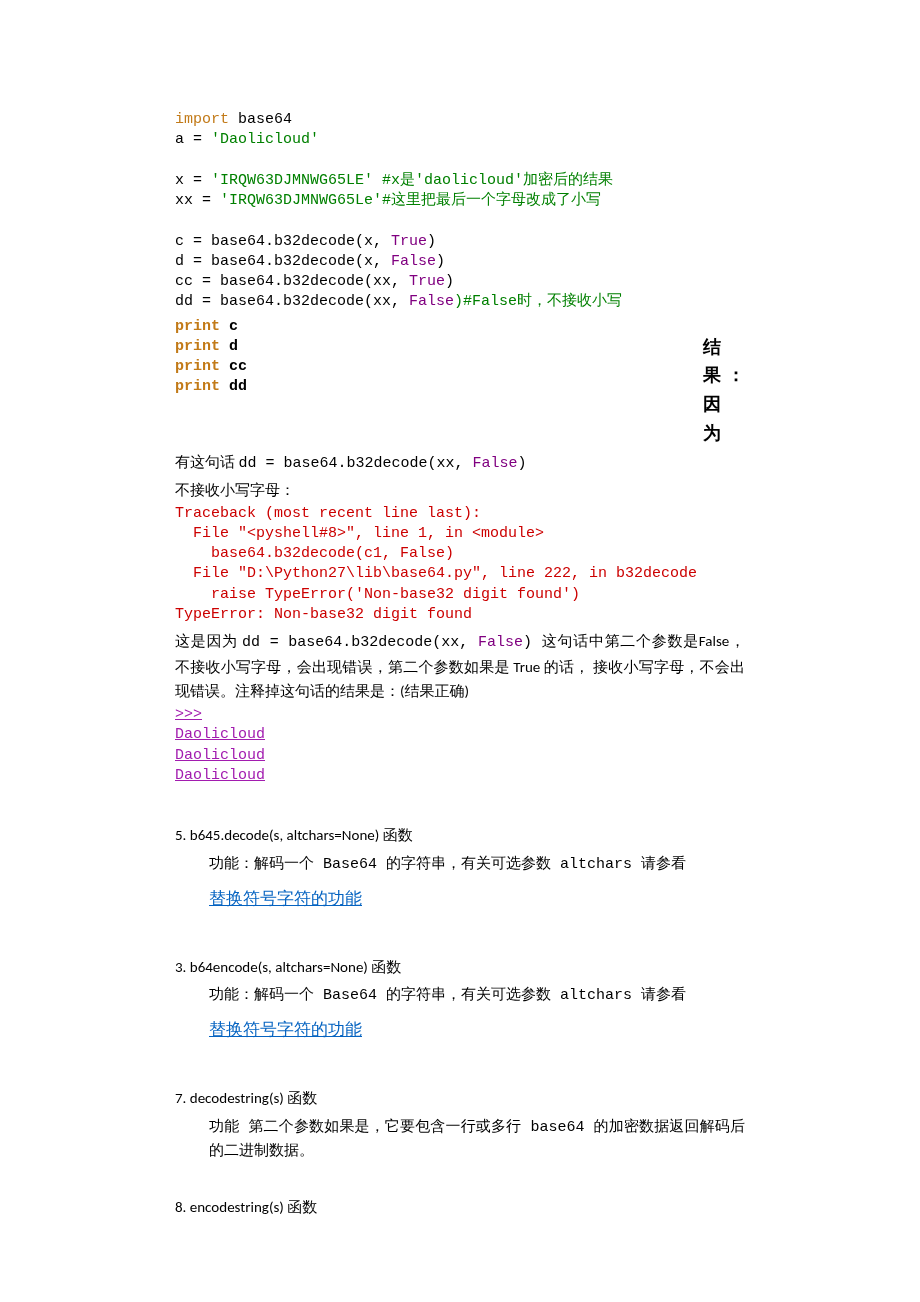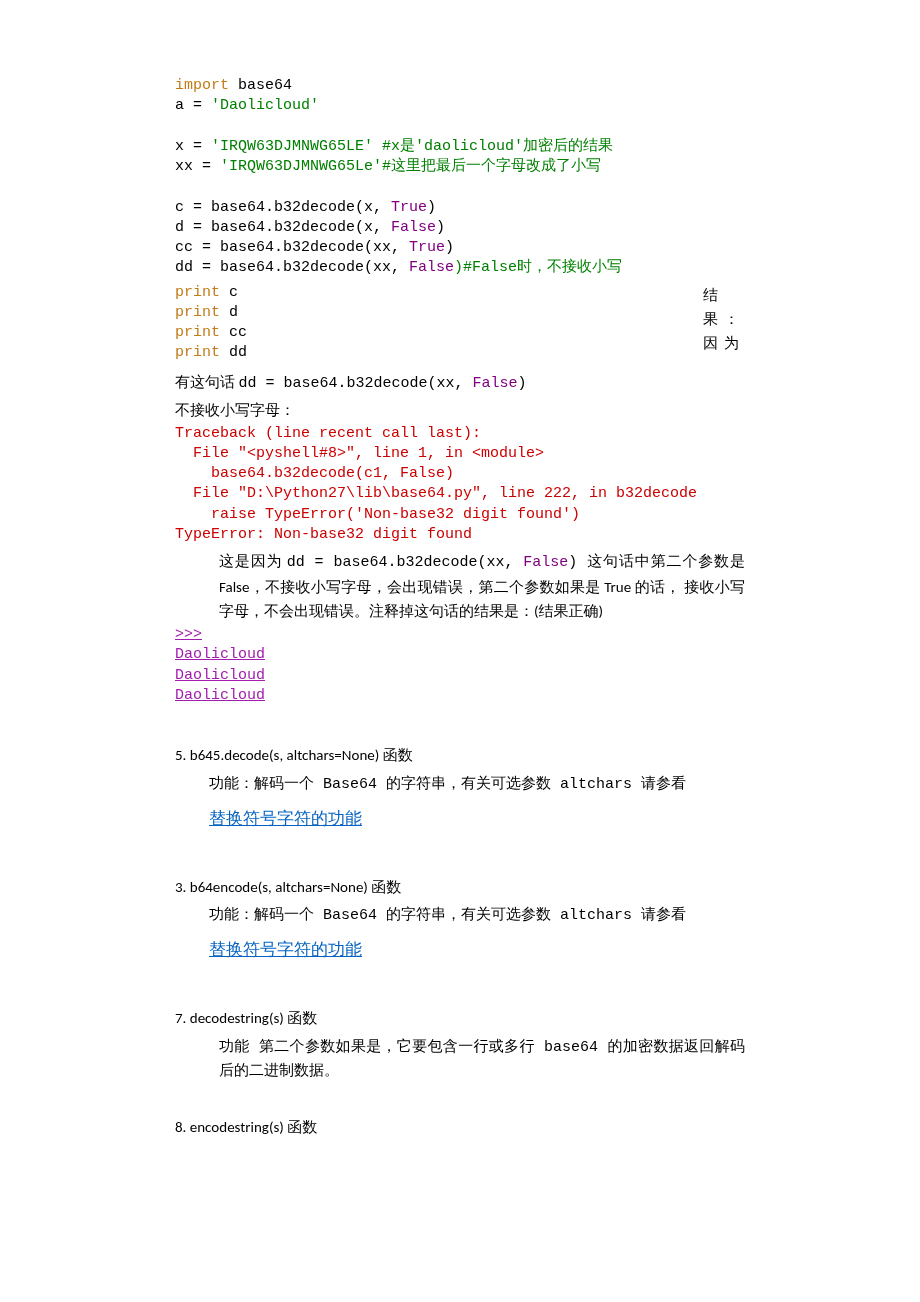--- a/index.html
+++ b/index.html
@@ -4,21 +4,21 @@
 <style>
   body {
     margin: 0;
     padding: 0;
     background: #ffffff;
     font-family: "Calibri", "Microsoft YaHei", "SimSun", sans-serif;
     color: #000000;
     width: 920px;
   }
   .page {
-    padding: 76px 175px 60px 175px;
+    padding: 110px 175px 60px 175px;
   }
   .code-block {
     font-family: "Courier New", monospace;
     font-size: 15px;
     line-height: 1.35;
     white-space: pre;
     margin-bottom: 4px;
   }
   .kw { color: #c27a18; } 
   .str { color: #008000; } 
@@ -48,35 +48,37 @@
     text-decoration: underline;
     font-size: 17px;
     display: inline-block;
     margin: 6px 0 6px 34px;
     font-family: "SimSun", sans-serif;
   }
   .float-block {
     display: flex;
     align-items: flex-start;
     gap: 8px;
+    font-weight: bold;
   }
   .float-right {
     margin-left: auto;
-    font-size: 15px;
+    font-size: 18px;
     line-height: 1.6;
     font-family: "SimSun", sans-serif;
     text-align: justify;
     width: 42px;
     letter-spacing: 6px;
+    margin-top: 16px;
   }
   .inline-code {
     font-family: "Courier New", monospace;
     font-size: 15px;
   }
-  .justify { text-align: justify; margin-left: 44px; }
+  .justify { text-align: justify; }
 </style>
 </head>
 <body>
 
 <div class="page">
 
   <div class="code-block"><span class="kw">import</span><span> base64</span>
 <span>a = </span><span class="str">'Daolicloud'</span>
 
 <span>x = </span><span class="str">'IRQW63DJMNWG65LE'</span><span class="str"> #x是'daolicloud'加密后的结果</span>
@@ -92,21 +94,21 @@
 <span class="kw">print</span><span> d</span>
 <span class="kw">print</span><span> cc</span>
 <span class="kw">print</span><span> dd</span></div>
     <div class="float-right">结果：因为</div>
   </div>
 
   <div class="text-para"><span>有这句话 </span><span class="inline-code">dd = base64.b32decode(xx, </span><span class="inline-code bool">False</span><span class="inline-code">)</span></div>
 
   <div class="text-para">不接收小写字母：</div>
 
-  <div class="code-block err"><span>Traceback (line recent call last):</span>
+  <div class="code-block err"><span>Traceback (most recent line last):</span>
 <span>  File "&lt;pyshell#8&gt;", line 1, in &lt;module&gt;</span>
 <span>    base64.b32decode(c1, False)</span>
 <span>  File "D:\Python27\lib\base64.py", line 222, in b32decode</span>
 <span>    raise TypeError('Non-base32 digit found')</span>
 <span>TypeError: Non-base32 digit found</span></div>
 
   <div class="text-para justify"><span>这是因为 </span><span class="inline-code">dd = base64.b32decode(xx, </span><span class="inline-code bool">False</span><span class="inline-code">) </span><span>这句话中第二个参数是False，不接收小写字母，会出现错误，第二个参数如果是 True 的话，  接收小写字母，不会出现错误。注释掉这句话的结果是：(结果正确)</span></div>
 
   <div class="code-block blue"><span>&gt;&gt;&gt;</span>
 <span>Daolicloud</span>

